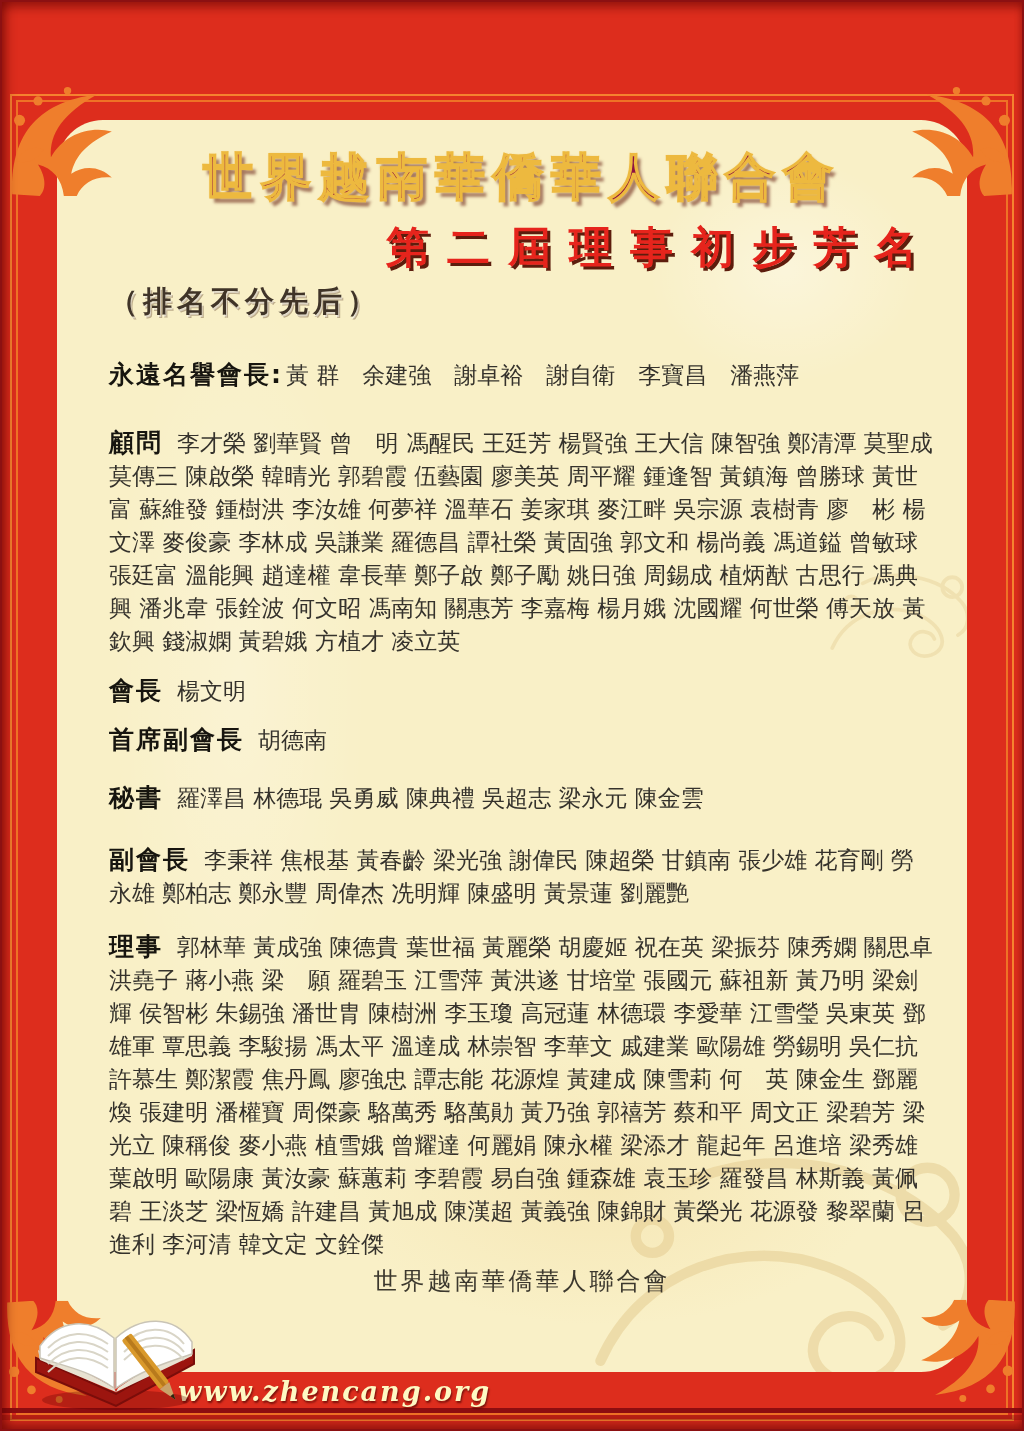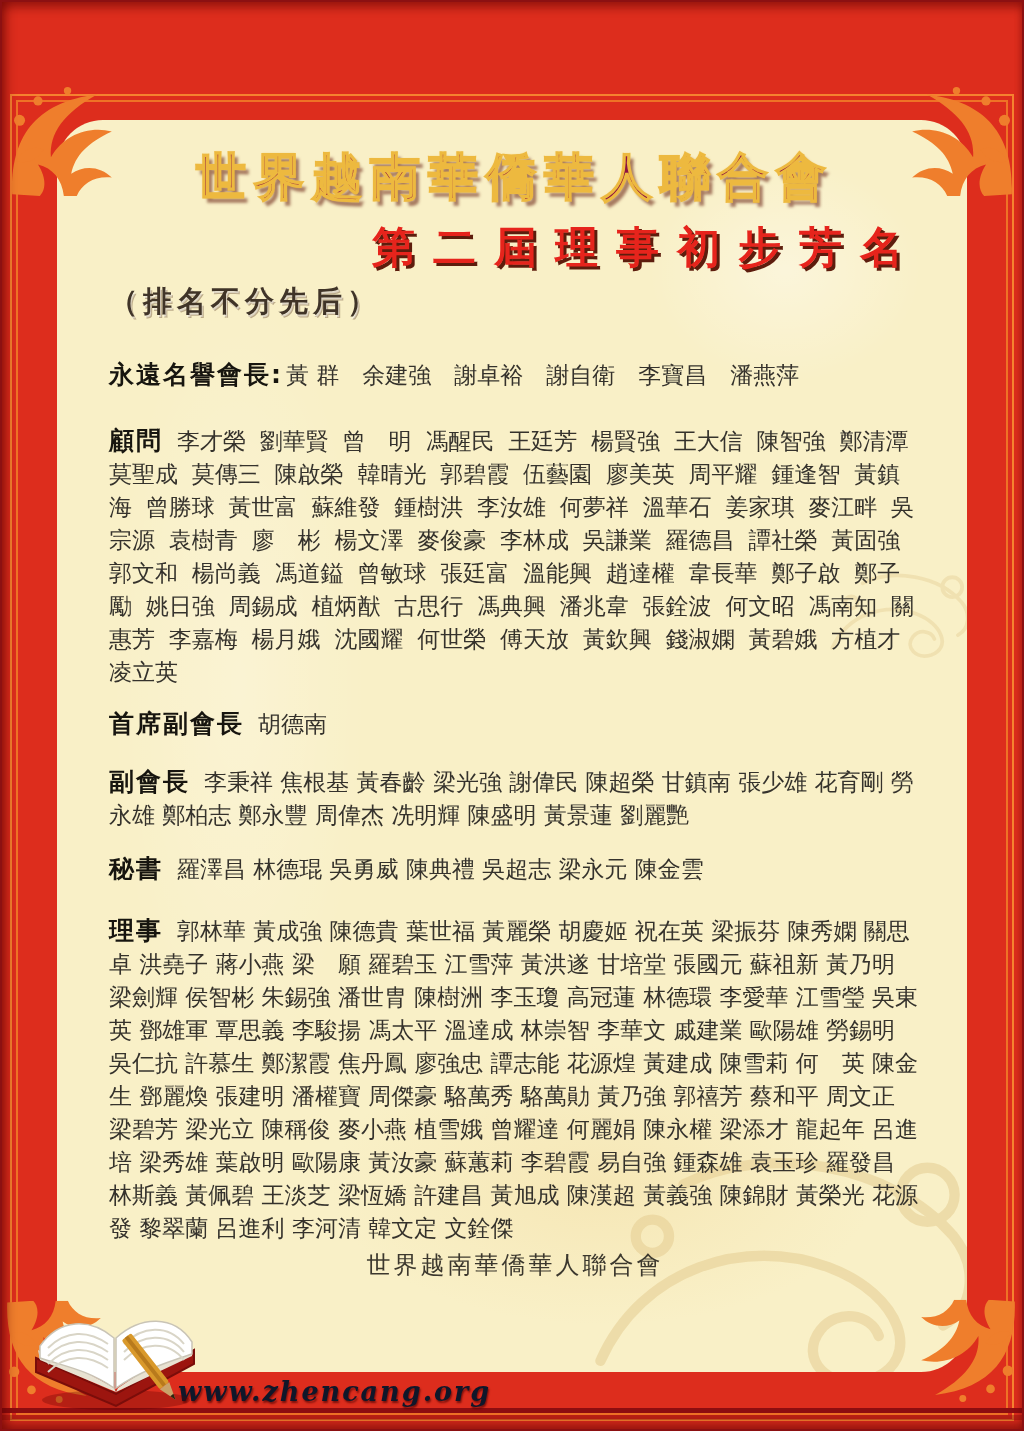--- a/index.html
+++ b/index.html
@@ -27,21 +27,21 @@
       radial-gradient(closest-side at 20% 45%, rgba(255,255,255,.22), rgba(255,255,255,0) 70%),
       radial-gradient(closest-side at 60% 85%, rgba(240,214,150,.35), rgba(240,214,150,0) 75%),
       #f9f0c7;
     border-radius:46px;
     overflow:hidden;
     z-index:2;
   }
   .panel-swirl{position:absolute;pointer-events:none;}
   .panel-swirl.br{right:-30px;bottom:-24px;opacity:.55;}
   .panel-swirl.mr{right:-10px;top:430px;opacity:.4;}
-  .content{position:relative;padding:26px 46px 0 52px;z-index:3;}
+  .content{position:relative;padding:26px 32px 0 52px;z-index:3;}
   .main-title{
     margin:0;text-align:center;
     font-size:50px;font-weight:bold;letter-spacing:8px;line-height:1.25;
     color:#8c1242;
     -webkit-text-stroke:1.6px #edb93f;
     text-shadow:0 0 2px #edb93f, 4px 5px 3px rgba(96,22,10,.55);
   }
   .subtitle{
     margin:12px 0 0;text-align:right;
     font-size:43px;font-weight:bold;letter-spacing:18px;line-height:1.25;
@@ -52,21 +52,21 @@
     margin:8px 0 0;text-align:left;
     font-size:29px;font-weight:bold;letter-spacing:5px;
     color:#403428;
     text-shadow:1px 2px 1px rgba(255,255,255,.55), 2px 3px 0 rgba(70,35,12,.35);
   }
   .sections{margin-top:36px;}
   .sec{font-size:23px;line-height:33px;color:#35322c;margin:15px 0 34px;text-align:left;}
   .sec .lbl{font-weight:bold;font-size:25px;color:#17150f;margin-right:14px;letter-spacing:2px;}
   .sec.colon .lbl{margin-right:3px;}
   .sec.gap-sm{margin-bottom:24px;}
-  .sec.gap-xs{margin-bottom:16px;font-family:Liberation Mono, monospace;}
+  .sec.gap-xs{margin-bottom:16px;}
   .sec.tight{margin-bottom:0;}
   .sec.gap-md{margin-bottom:20px;}
   .sec.gap-lg{margin-bottom:28px;}
   .footer-org{
     text-align:center;font-size:24px;color:#3c382e;letter-spacing:3px;margin:4px 0 0;
   }
   
   .flourish{position:absolute;z-index:4;color:#ef7e2c;pointer-events:none;}
   .flourish svg{display:block;}
   .flourish.tl{left:6px;top:76px;width:112px;height:120px;}
@@ -76,21 +76,21 @@
   
   .bottom-divider{
     position:absolute;left:0;right:0;top:1408px;height:5px;
     background:#8d0d10;z-index:3;
     box-shadow:0 7px 0 rgba(120,8,8,.35);
   }
   .website{
     position:absolute;left:178px;top:1376px;z-index:6;
     font-family:"DejaVu Serif","Liberation Serif",serif;
     font-style:italic;font-weight:bold;font-size:27px;letter-spacing:2px;
-    color:#0f172a;
+    color:#fef9c3;
     text-shadow:1px 2px 2px rgba(70,0,0,.65);
   }
   .book{position:absolute;left:28px;top:1284px;width:178px;height:136px;z-index:7;}
 </style>
 </head>
 <body>
 
 <svg width="0" height="0" style="position:absolute">
   <symbol id="flourish-sym" viewBox="0 0 120 130">
     <path fill="currentColor" d="M6 128 C4 68 30 28 98 20 C62 40 46 62 48 88 C62 64 88 54 114 60 C88 72 74 86 70 106 C84 96 102 98 114 110 C96 108 82 116 76 130 L62 130 C60 112 50 100 34 96 C44 112 42 124 36 130 Z"></path>
@@ -130,28 +130,31 @@
     <h2 class="subtitle">第二屆理事初步芳名</h2>
     <div class="note">（排名不分先后）</div>
 
     <div class="sections">
       <p class="sec colon">
         <span class="lbl">永遠名譽會長:</span><span>黃 群　余建強　謝卓裕　謝自衛　李寶昌　潘燕萍</span>
       </p>
       <p class="sec gap-xs">
         <span class="lbl">顧問</span><span>李才榮 劉華賢 曾　明 馮醒民 王廷芳 楊賢強 王大信 陳智強 鄭清潭 莫聖成 莫傳三 陳啟榮 韓晴光 郭碧霞 伍藝園 廖美英 周平耀 鍾逢智 黃鎮海 曾勝球 黃世富 蘇維發 鍾樹洪 李汝雄 何夢祥 溫華石 姜家琪 麥江畔 吳宗源 袁樹青 廖　彬 楊文澤 麥俊豪 李林成 吳謙業 羅德昌 譚社榮 黃固強 郭文和 楊尚義 馮道鎰 曾敏球 張廷富 溫能興 趙達權 韋長華 鄭子啟 鄭子勵 姚日強 周錫成 植炳猷 古思行 馮典興 潘兆韋 張銓波 何文昭 馮南知 關惠芳 李嘉梅 楊月娥 沈國耀 何世榮 傅天放 黃欽興 錢淑嫻 黃碧娥 方植才 凌立英</span>
       </p>
+      <p class="sec tight">
+        <span class="lbl">會長</span><span>楊文明</span>
+      </p>
       <p class="sec gap-sm">
         <span class="lbl">首席副會長</span><span>胡德南</span>
       </p>
+      <p class="sec gap-lg">
+        <span class="lbl">秘書</span><span>羅澤昌 林德琨 吳勇威 陳典禮 吳超志 梁永元 陳金雲</span>
+      </p>
       <p class="sec gap-md">
         <span class="lbl">副會長</span><span>李秉祥 焦根基 黃春齡 梁光強 謝偉民 陳超榮 甘鎮南 張少雄 花育剛 勞永雄 鄭柏志 鄭永豐 周偉杰 冼明輝 陳盛明 黃景蓮 劉麗艷</span>
-      </p>
-      <p class="sec gap-lg">
-        <span class="lbl">秘書</span><span>羅澤昌 林德琨 吳勇威 陳典禮 吳超志 梁永元 陳金雲</span>
       </p>
       <p class="sec tight">
         <span class="lbl">理事</span><span>郭林華 黃成強 陳德貴 葉世福 黃麗榮 胡慶姬 祝在英 梁振芬 陳秀嫻 關思卓 洪堯子 蔣小燕 梁　願 羅碧玉 江雪萍 黃洪遂 甘培堂 張國元 蘇祖新 黃乃明 梁劍輝 侯智彬 朱錫強 潘世胄 陳樹洲 李玉瓊 高冠蓮 林德環 李愛華 江雪瑩 吳東英 鄧雄軍 覃思義 李駿揚 馮太平 溫達成 林崇智 李華文 戚建業 歐陽雄 勞錫明 吳仁抗 許慕生 鄭潔霞 焦丹鳳 廖強忠 譚志能 花源煌 黃建成 陳雪莉 何　英 陳金生 鄧麗煥 張建明 潘權寶 周傑豪 駱萬秀 駱萬勛 黃乃強 郭禧芳 蔡和平 周文正 梁碧芳 梁光立 陳稱俊 麥小燕 植雪娥 曾耀達 何麗娟 陳永權 梁添才 龍起年 呂進培 梁秀雄 葉啟明 歐陽康 黃汝豪 蘇蕙莉 李碧霞 易自強 鍾森雄 袁玉珍 羅發昌 林斯義 黃佩碧 王淡芝 梁恆嬌 許建昌 黃旭成 陳漢超 黃義強 陳錦財 黃榮光 花源發 黎翠蘭 呂進利 李河清 韓文定 文銓傑</span>
       </p>
     </div>
 
     <p class="footer-org">世界越南華僑華人聯合會</p>
   </div>
 </div>
 

